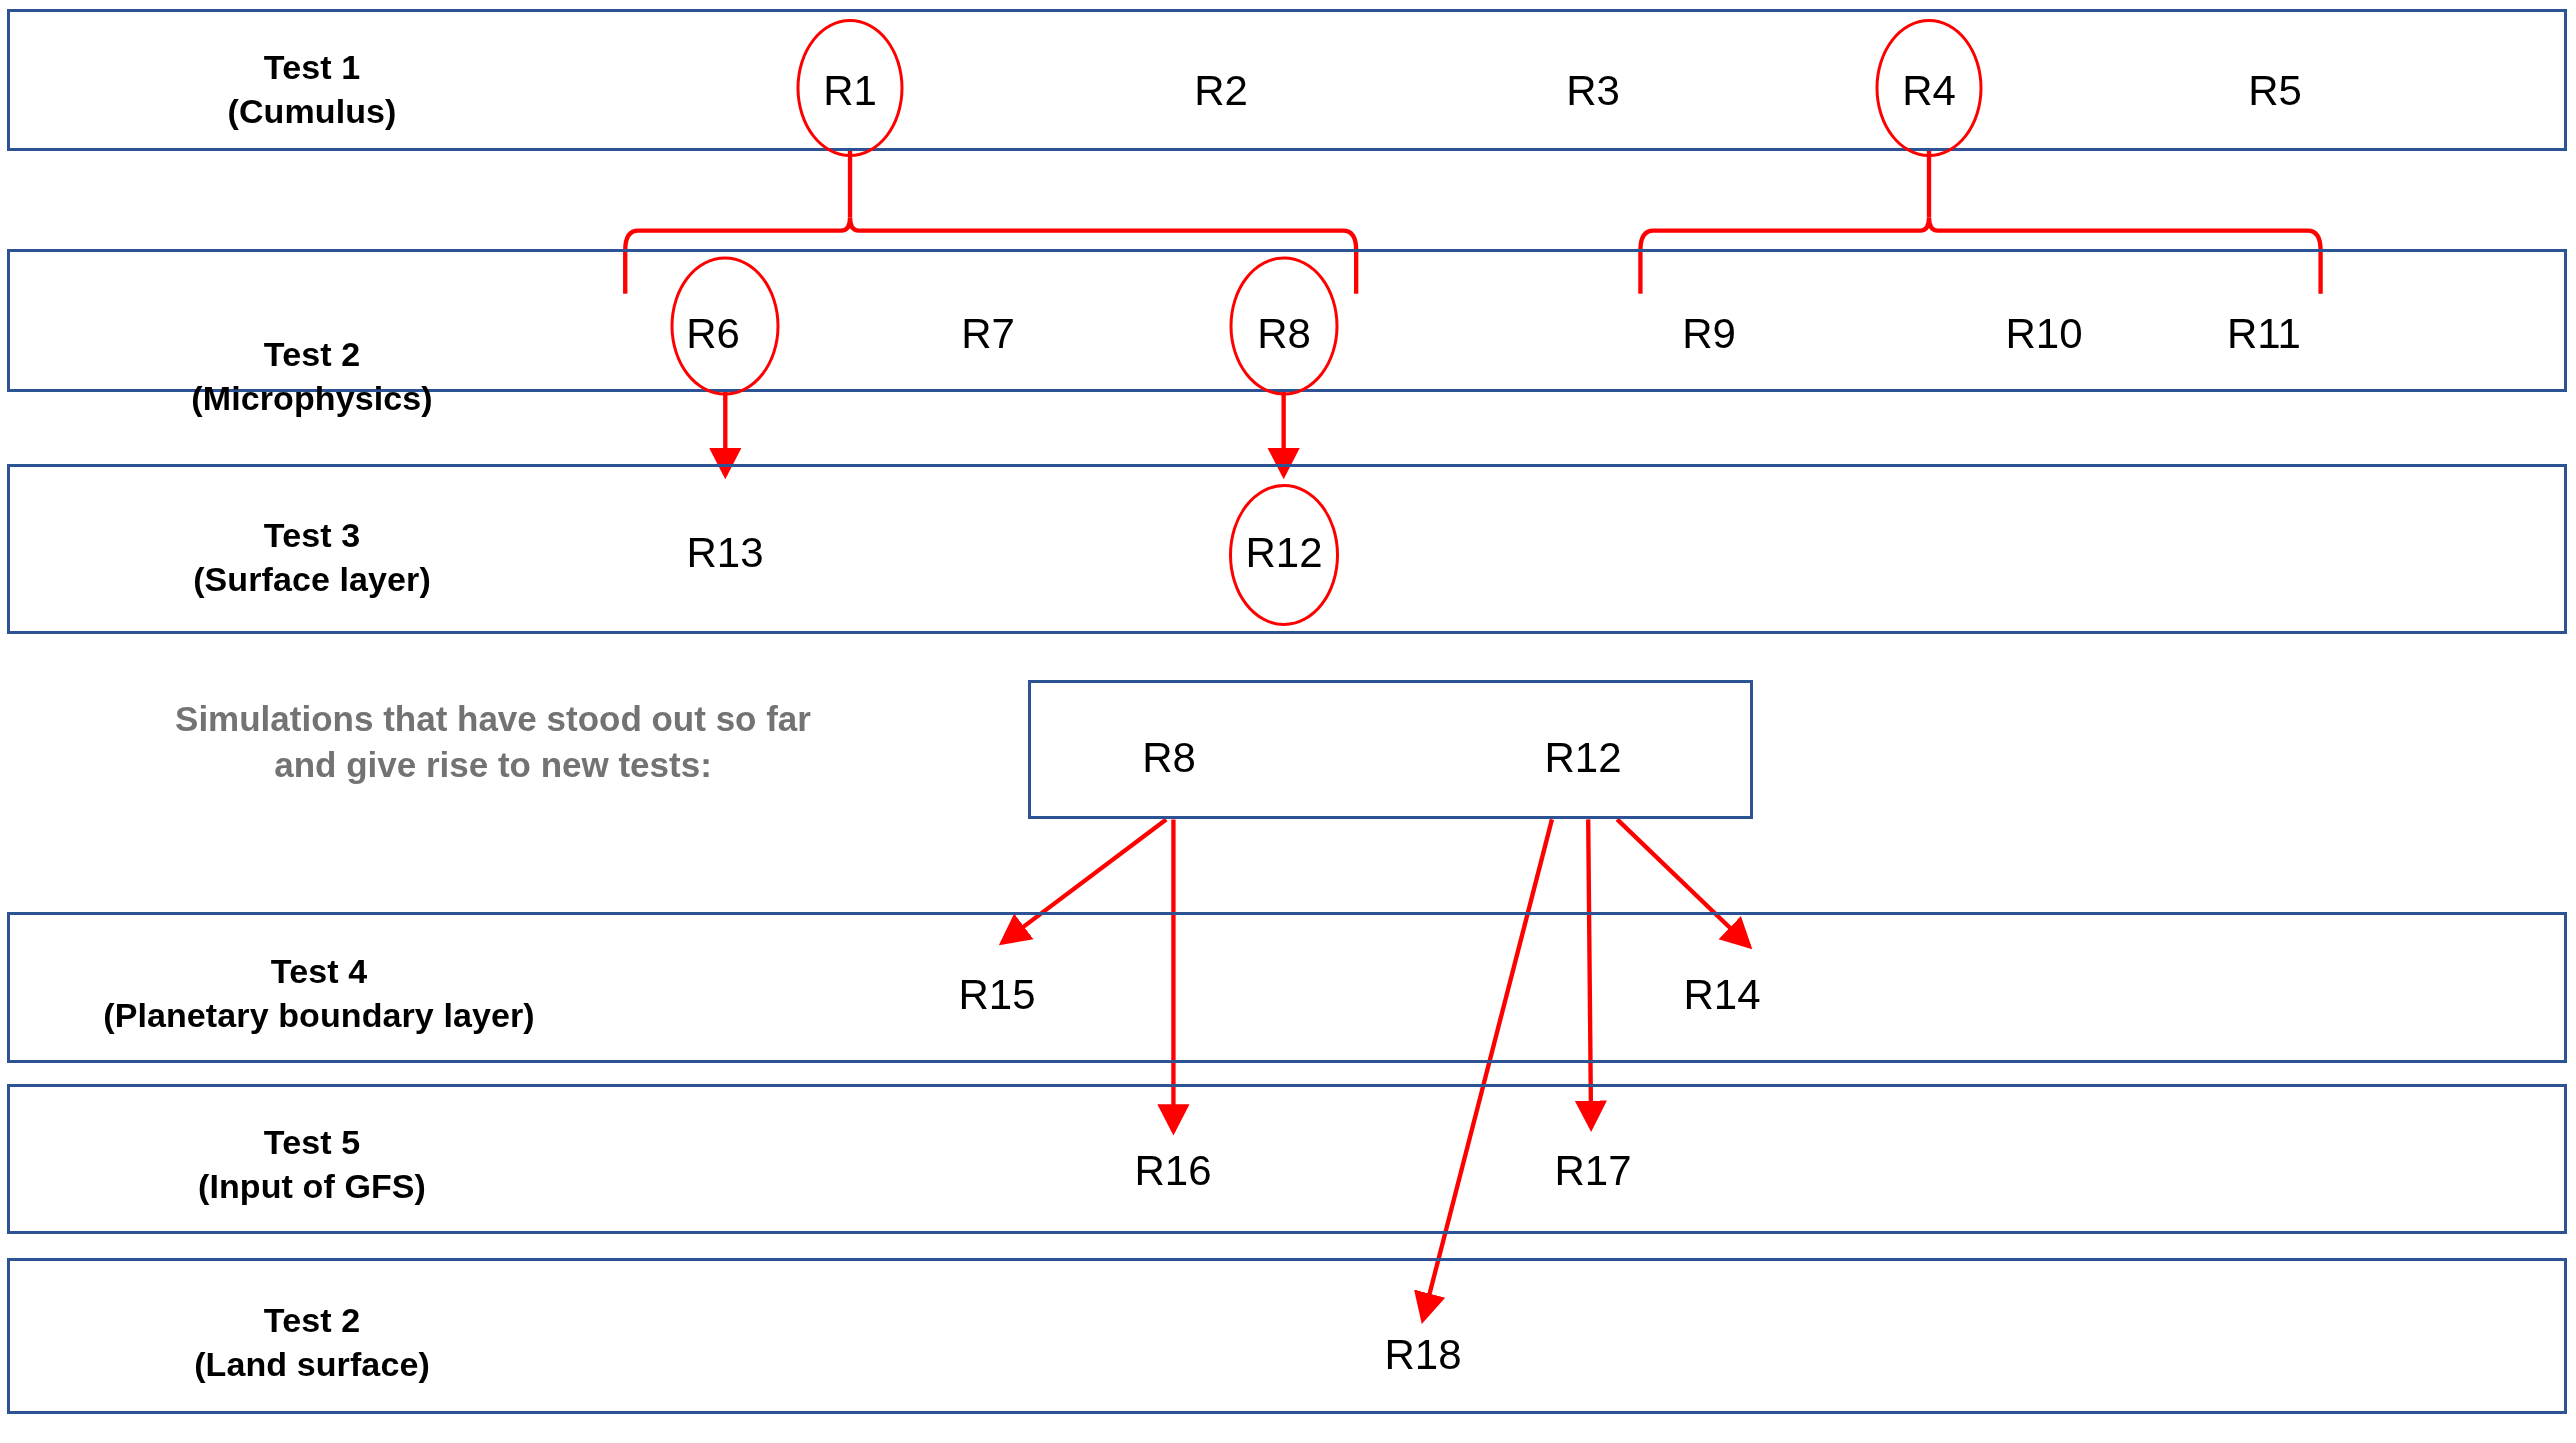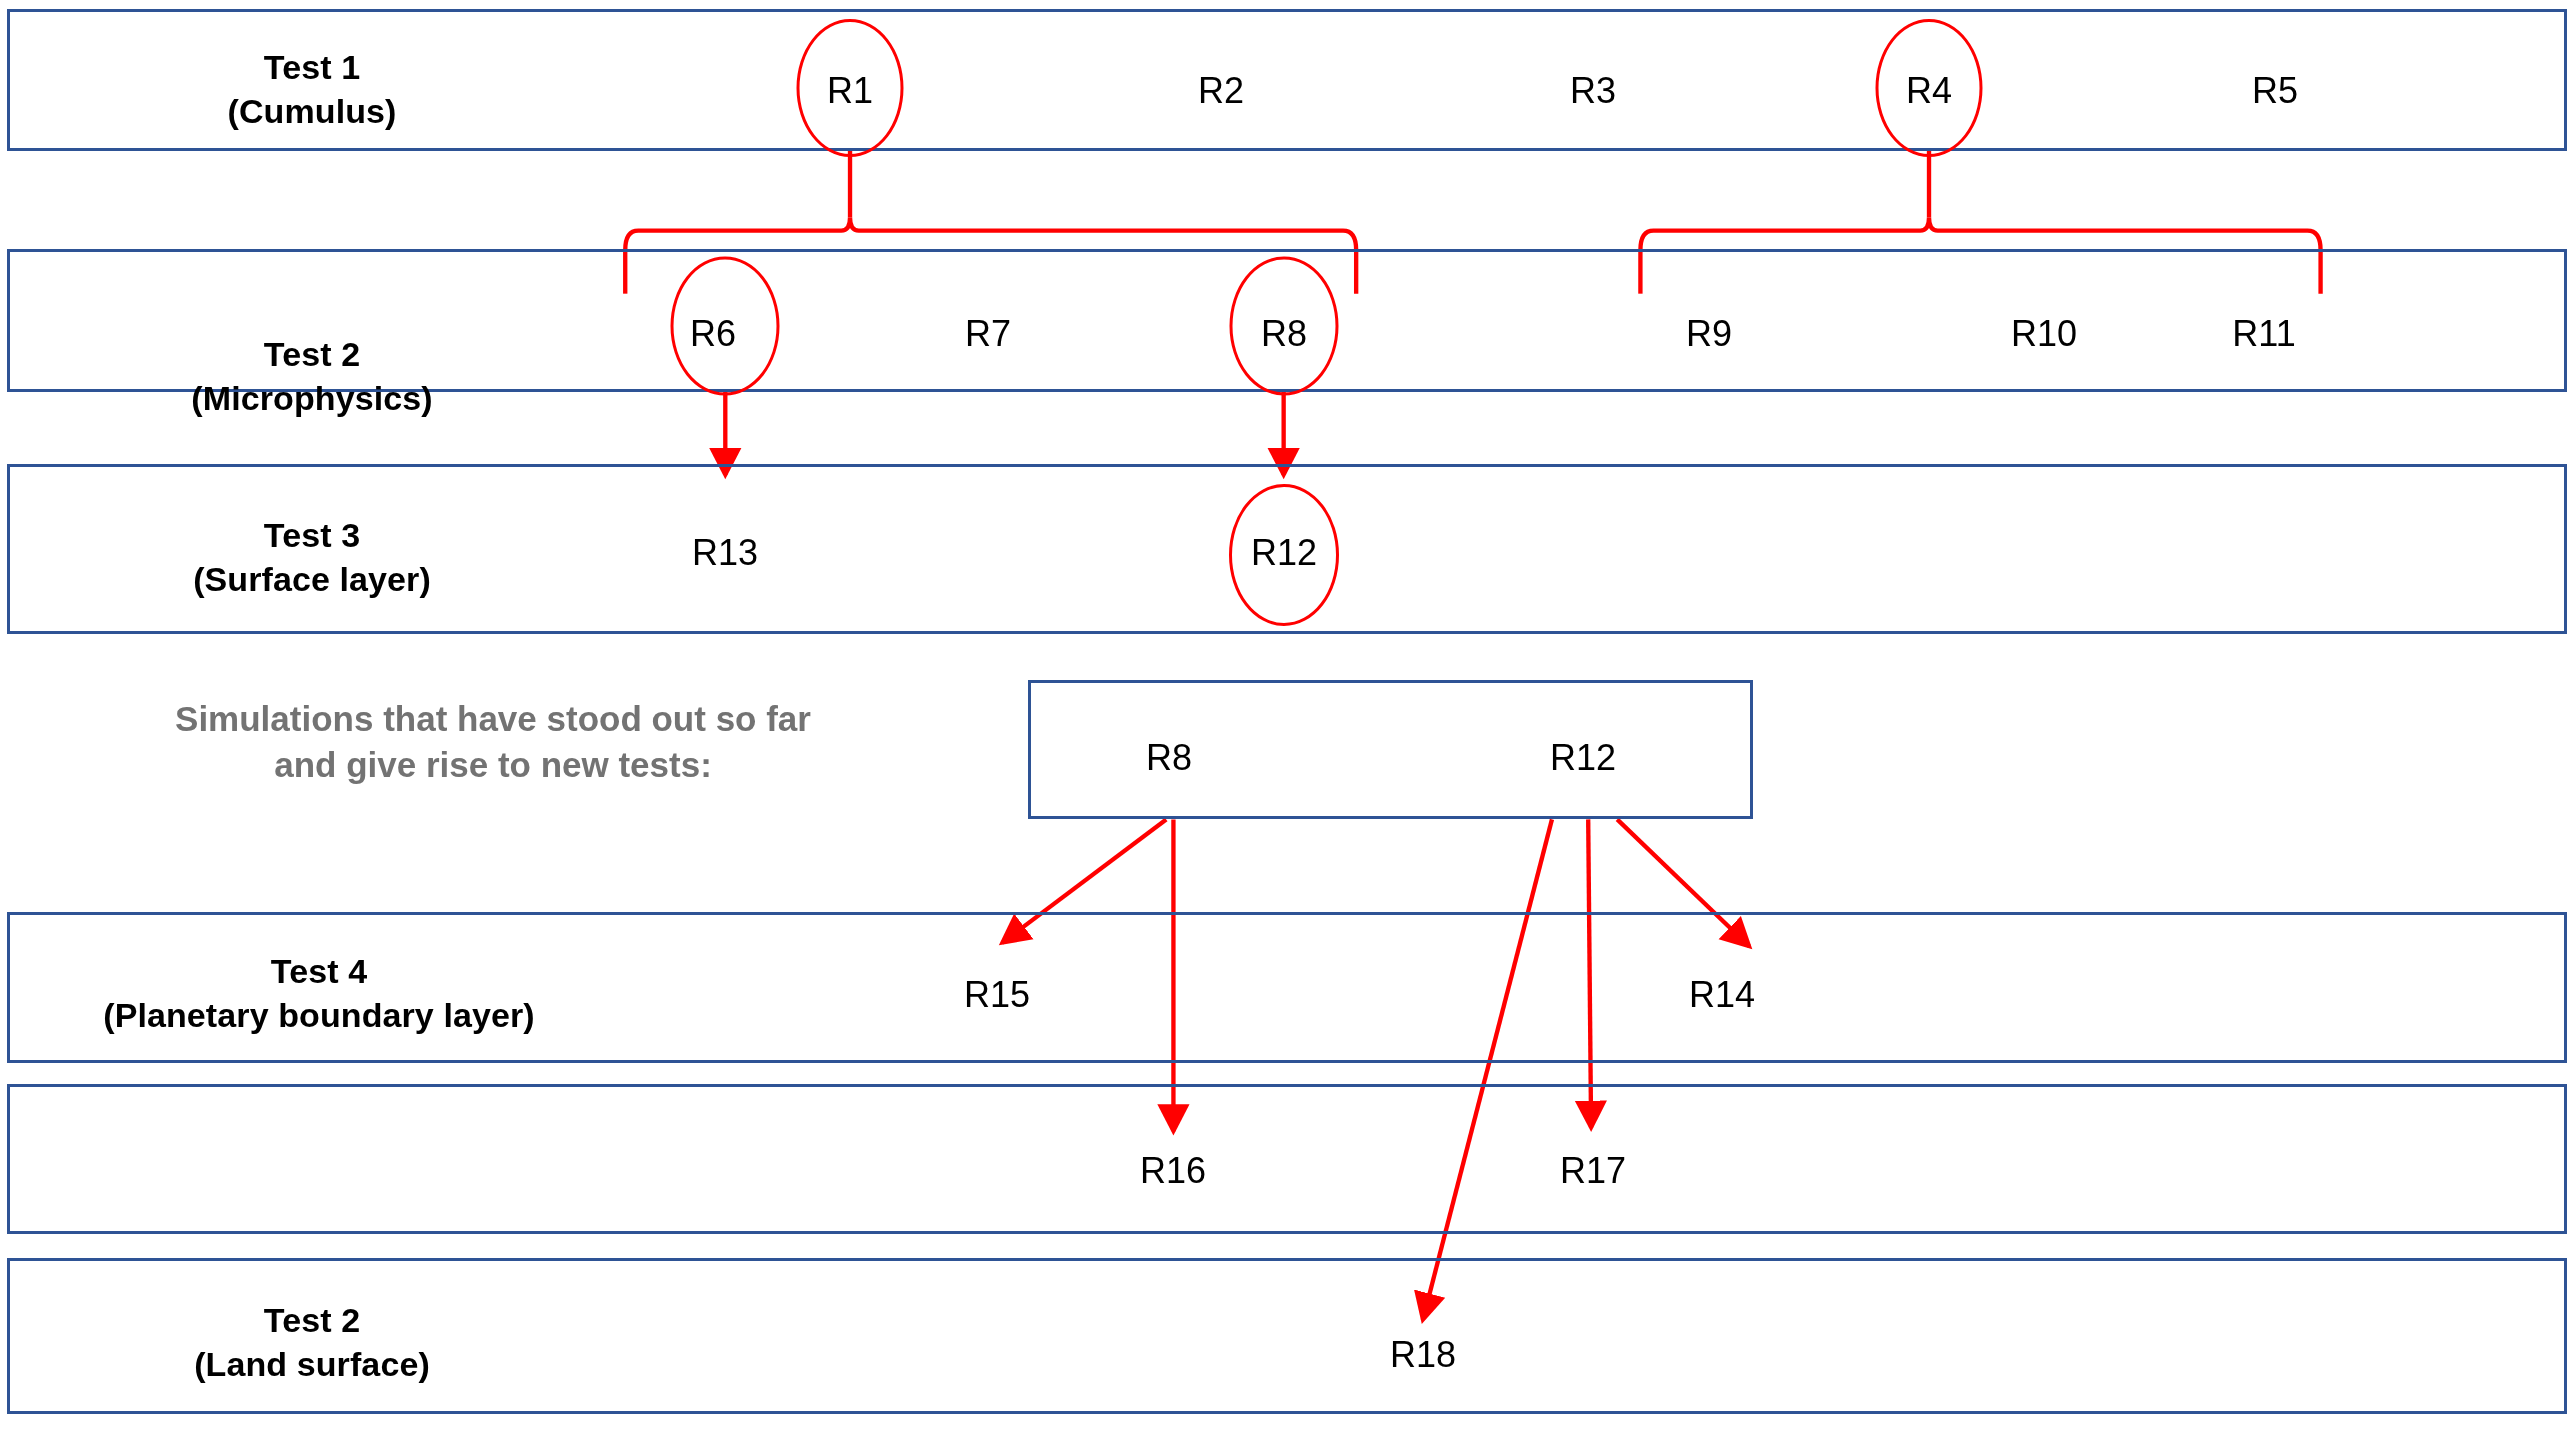--- a/index.html
+++ b/index.html
@@ -51,21 +51,21 @@
   .hl-box{
     position:absolute;
     box-sizing:border-box;
     border:3.6px solid #2E5395;
     background:transparent;
   }
 
   
   .run{
     position:absolute;
-    font-size:36px;
+    font-size:42px;
     color:#000;
     text-align:center;
     transform:translate(-50%,-50%);
     white-space:nowrap;
     font-weight:400;
   }
 
   
   .ellipse{
     position:absolute;
@@ -132,20 +132,22 @@
 
   <div class="test-row" style="left:7.3px;top:464px;width:2560px;height:170px;"></div>
   <div class="test-label" style="top:513px;">Test 3
 (Surface layer)</div>
 
   <div class="test-row" style="left:7.3px;top:912px;width:2560px;height:151px;"></div>
   <div class="test-label" style="top:949px;width:638px;">Test 4
 (Planetary boundary layer)</div>
 
   <div class="test-row" style="left:7.3px;top:1084px;width:2560px;height:150px;"></div>
+  <div class="test-label" style="top:1120px;">Test 5
+(Input of GFS)</div>
 
   <div class="test-row" style="left:7.3px;top:1258px;width:2560px;height:156px;"></div>
   <div class="test-label" style="top:1298px;">Test 2
 (Land surface)</div>
 
   <div class="note" style="left:65px;top:696px;width:856px;">Simulations that have stood out so far
 and give rise to new tests:</div>
 
   <div class="hl-box" style="left:1028px;top:680px;width:725px;height:139px;"></div>
   <div class="run" style="left:1169px;top:758px;">R8</div>

